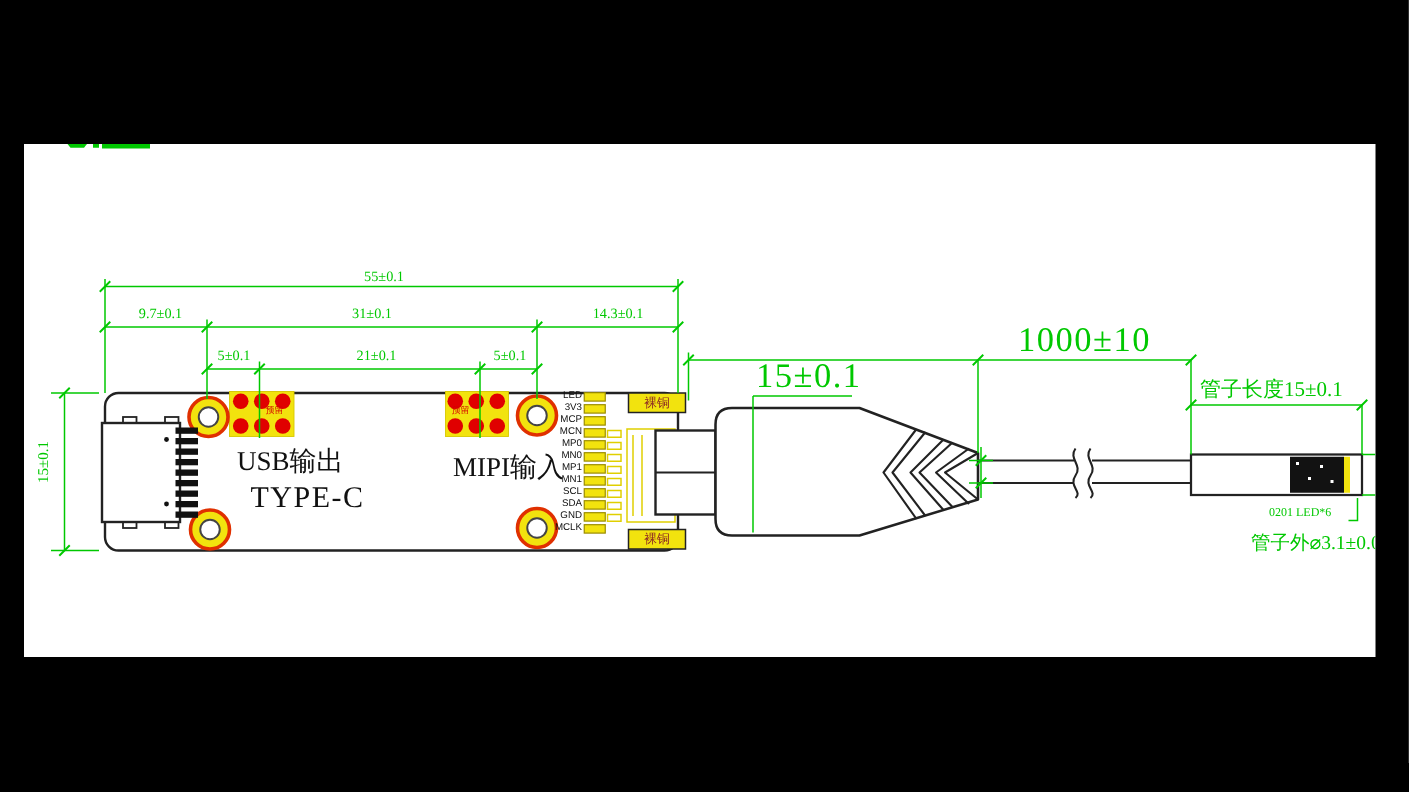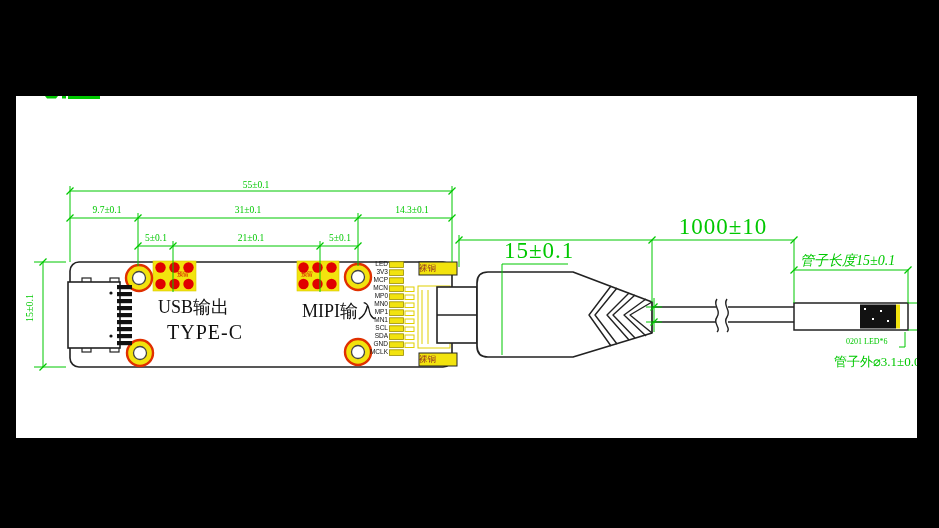--- a/index.html
+++ b/index.html
@@ -4,26 +4,26 @@
 <style>
   html,body{margin:0;padding:0;background:#000;}
   #frame{position:relative;width:939px;height:528px;background:#000;overflow:hidden;
          font-family:"Liberation Serif","DejaVu Serif",serif;}
   #sheet{position:absolute;left:16px;top:96px;width:901px;height:342px;background:#fff;overflow:hidden;}
   #sheet svg{position:absolute;left:0;top:0;}
   .txt{position:absolute;white-space:nowrap;color:#111;}
   .dim{position:absolute;white-space:nowrap;color:#00c800;font-family:"Liberation Serif","DejaVu Serif",serif;}
   .c{transform:translateX(-50%);}
   .s9{font-size:9.5px;line-height:10px;}
-  .s14{font-size:14px;line-height:15px;font-style:italic;}
+  .s14{font-size:14px;line-height:15px;}
   .s23{font-size:23px;line-height:25px;letter-spacing:1px;}
   .rot{transform:rotate(-90deg);transform-origin:0 0;font-size:10px;width:80px;text-align:center;}
   .pin{position:absolute;width:28px;text-align:right;font:6.5px/8px "Liberation Sans","DejaVu Sans",sans-serif;color:#111;}
   .tiny-red{position:absolute;font:6px/7px "Liberation Sans","DejaVu Sans",sans-serif;color:#d40000;}
-  .copper{position:absolute;width:38px;font:8.5px/13px "Liberation Serif",serif;color:#8b2525;}
+  .copper{position:absolute;width:38px;text-align:center;font:8.5px/13px "Liberation Serif",serif;color:#8b2525;}
   .maroon{position:absolute;color:#8b2525;font-size:15px;line-height:19px;border-bottom:1.5px solid #8b2525;padding-bottom:1px;}
 </style>
 </head>
 <body>
 
 <div id="frame">
   <div id="sheet">
 
     <svg width="901" height="342" viewBox="0 0 901 342">
 

